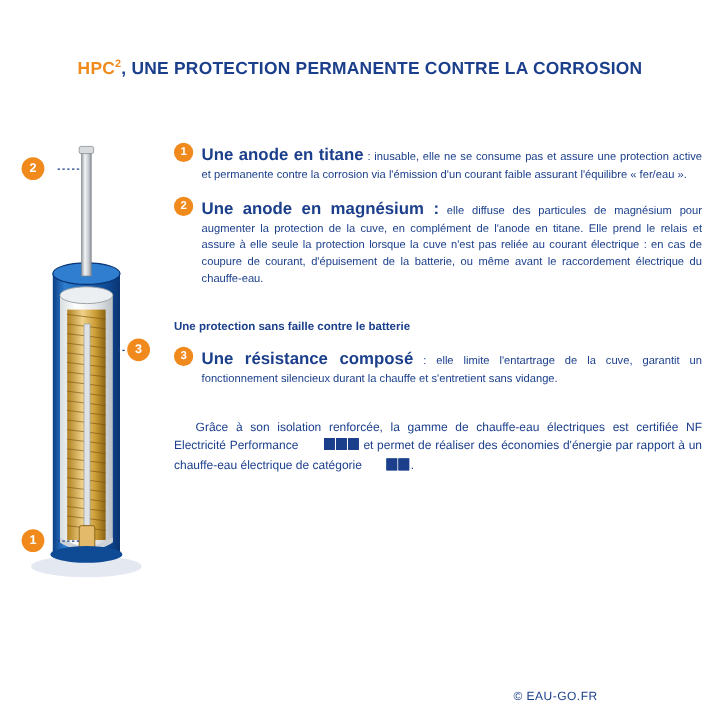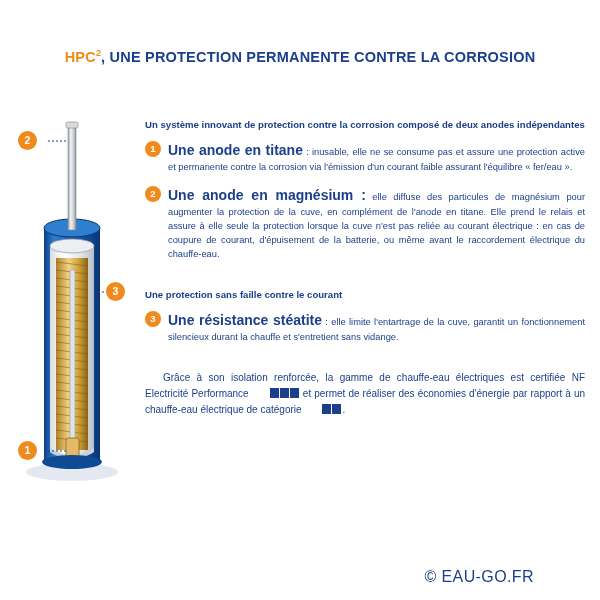--- a/index.html
+++ b/index.html
@@ -13,21 +13,20 @@
     font-family: "Liberation Sans", sans-serif;
     color: #1b3f8b;
     overflow: hidden;
     position: relative;
   }
   .page {
     position: absolute;
     inset: 0;
     width: 516px;
     height: 600px;
-    padding-left: 36px;
   }
   
   .title {
     position: absolute;
     top: 48px;
     left: 0;
     width: 600px;
     text-align: center;
     font-size: 14.5px;
     font-weight: bold;
@@ -113,21 +112,21 @@
     height: 8px;
     background: #1b3f8b;
     border: 1px solid #1b3f8b;
     margin-right: 1px;
   }
   
   .footer {
     position: absolute;
     right: 18px;
     bottom: 14px;
-    font-size: 16px;
+    font-size: 10px;
     color: #1b3f8b;
     letter-spacing: 0.4px;
   }
   
   .callout {
     position: absolute;
     width: 19px;
     height: 19px;
     border-radius: 50%;
     background: #f08a1c;
@@ -228,44 +227,43 @@
       <line x1="38" y1="351" x2="58" y2="351" stroke="#1b3f8b" stroke-width="1" stroke-dasharray="2 2"></line>
     </svg>
 
     <div class="callout" style="left:8px; top:31px;">2</div>
     <div class="callout" style="left:96px; top:182px;">3</div>
     <div class="callout" style="left:8px; top:341px;">1</div>
   </div>
 
   <div class="content">
 
-    <div class="section-head">Un système innovant de protection contre la corrosion composé de deux anodes indépendantes</div>
 
     <div class="bullet-row">
       <div class="num-circle">1</div>
       <div class="bullet-text">
         <b>Une anode en titane</b><span> : inusable, elle ne se consume pas et assure une protection active et permanente contre la corrosion via l'émission d'un courant faible assurant l'équilibre « fer/eau ».</span>
       </div>
     </div>
 
     <div class="bullet-row">
       <div class="num-circle">2</div>
       <div class="bullet-text">
         <b>Une anode en magnésium :</b><span> elle diffuse des particules de magnésium pour augmenter la protection de la cuve, en complément de l'anode en titane. Elle prend le relais et assure à elle seule la protection lorsque la cuve n'est pas reliée au courant électrique : en cas de coupure de courant, d'épuisement de la batterie, ou même avant le raccordement électrique du chauffe-eau.</span>
       </div>
     </div>
 
     <div class="block-gap"></div>
 
-    <div class="section-head">Une protection sans faille contre le courant</div>
+    <div class="section-head">Une protection sans faille contre le batterie</div>
 
     <div class="bullet-row">
       <div class="num-circle">3</div>
       <div class="bullet-text">
-        <b>Une résistance stéatite</b><span> : elle limite l'entartrage de la cuve, garantit un fonctionnement silencieux durant la chauffe et s'entretient sans vidange.</span>
+        <b>Une résistance composé</b><span> : elle limite l'entartrage de la cuve, garantit un fonctionnement silencieux durant la chauffe et s'entretient sans vidange.</span>
       </div>
     </div>
 
     <div class="block-gap"></div>
 
     <div class="para">
       <span>Grâce à son isolation renforcée, la gamme de chauffe-eau électriques est certifiée NF Electricité Performance</span>
       <span class="rating"><i></i><i></i><i></i></span>
       <span>et permet de réaliser des économies d'énergie par rapport à un chauffe-eau électrique de catégorie</span>
       <span class="rating"><i></i><i></i></span><span>.</span>

